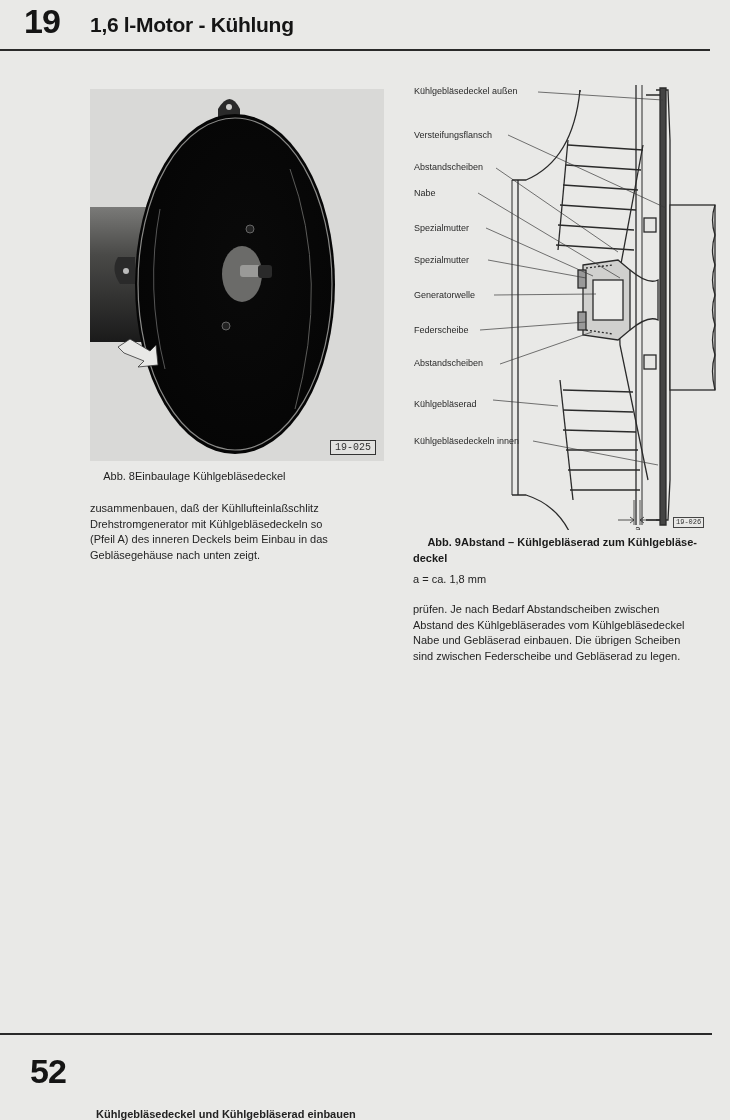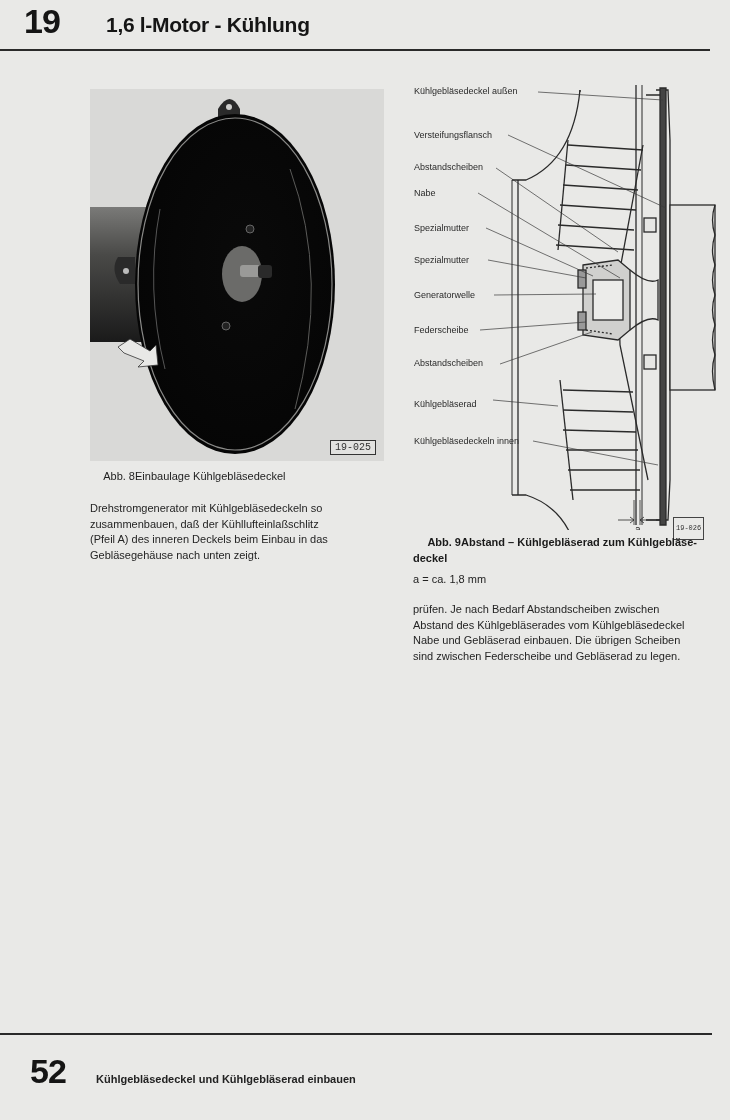--- a/index.html
+++ b/index.html
@@ -4,40 +4,40 @@
 <style>
   html, body { margin: 0; padding: 0; }
   body {
     width: 730px; height: 1120px; position: relative; overflow: hidden;
     background: #e9e9e7;
     font-family: "Liberation Sans", sans-serif;
     color: #1c1c1c;
   }
   .abs { position: absolute; }
   .chapter-num { left: 24px; top: 2px; font-size: 34px; font-weight: bold; letter-spacing: -1px; color: #151515; }
-  .chapter-title { left: 90px; top: 13px; font-size: 21px; font-weight: bold; color: #151515; letter-spacing: -0.3px; margin-left: 16px; }
+  .chapter-title { left: 90px; top: 13px; font-size: 21px; font-weight: bold; color: #151515; letter-spacing: -0.3px; }
   .rule { height: 2px; background: #2a2a2a; }
   .rule-top { left: 0; top: 49px; width: 710px; }
   .rule-bottom { left: 0; top: 1033px; width: 712px; }
   .page-num { left: 30px; top: 1052px; font-size: 34px; font-weight: bold; color: #151515; letter-spacing: -1px; }
-  .footer-title { left: 96px; top: 1073px; font-size: 11px; font-weight: bold; color: #222; }
+  .footer-title { left: 96px; top: 1108px; font-size: 11px; font-weight: bold; color: #222; }
 
   .photo { left: 90px; top: 89px; width: 294px; height: 372px; background: #7dd3fc; overflow: hidden; }
   .photo svg { display: block; }
   .photo-code { right: 8px; bottom: 6px; border: 1px solid #333; padding: 0 4px; font-size: 10px; font-family: "Liberation Mono", monospace; color: #333; background: #e2e2e0; line-height: 13px; }
 
   .caption { font-size: 11px; color: #1e1e1e; }
   .caption .num { display: inline-block; width: 45px; }
   .cap8 { left: 90px; top: 470px; text-align: right; }
   .body-text { font-size: 11px; line-height: 15.5px; color: #242424; }
   .text8 { left: 90px; top: 501px; width: 290px; }
 
   .diagram { left: 408px; top: 80px; width: 310px; height: 450px; }
   .diagram-label { font-size: 9px; color: #2a2a2a; white-space: nowrap; }
-  .diagram-code { left: 673px; top: 517px; border: 1px solid #444; font-size: 7px; padding: 6px 2px; line-height: 9px; color: #333; font-family: "Liberation Mono", monospace; }
+  .diagram-code { left: 673px; top: 517px; border: 1px solid #444; font-size: 7px; padding: 0 2px; line-height: 9px; color: #333; font-family: "Liberation Mono", monospace; }
 
   .cap9 { left: 413px; top: 535px; width: 300px; font-weight: bold; font-size: 11px; line-height: 15.5px; color: #1a1a1a; }
   .cap9 .num { display: inline-block; width: 48px; text-align: right; }
   .measure { left: 413px; top: 573px; font-size: 11px; color: #222; }
   .text9 { left: 413px; top: 602px; width: 305px; }
 </style>
 </head>
 <body>
 
 <div class="abs chapter-num">19</div>
@@ -84,22 +84,22 @@
     <path d="M28 258 L40 250 L60 262 L66 256 L68 276 L48 278 L54 272 L34 264 Z" fill="#e8e8e6" stroke="#333" stroke-width="0.8"></path>
   </svg>
   <div class="abs photo-code">19-025</div>
 </div>
 
 <div class="abs caption cap8">
   <span class="num">Abb. 8</span><span>Einbaulage Kühlgebläsedeckel</span>
 </div>
 
 <div class="abs body-text text8">
+  <div>zusammenbauen, daß der Kühllufteinlaßschlitz</div>
   <div>Drehstromgenerator mit Kühlgebläsedeckeln so</div>
-  <div>zusammenbauen, daß der Kühllufteinlaßschlitz</div>
   <div>(Pfeil A) des inneren Deckels beim Einbau in das</div>
   <div>Gebläsegehäuse nach unten zeigt.</div>
 </div>
 
 <div class="abs diagram">
   <svg width="310" height="450" viewBox="0 0 310 450" style="position:absolute;left:0;top:0">
     <g fill="none" stroke="#2a2a2a" stroke-width="1.3">
 
       <path d="M110 100 L110 415"></path>
       <path d="M104 100 L104 415" stroke-width="1"></path>

